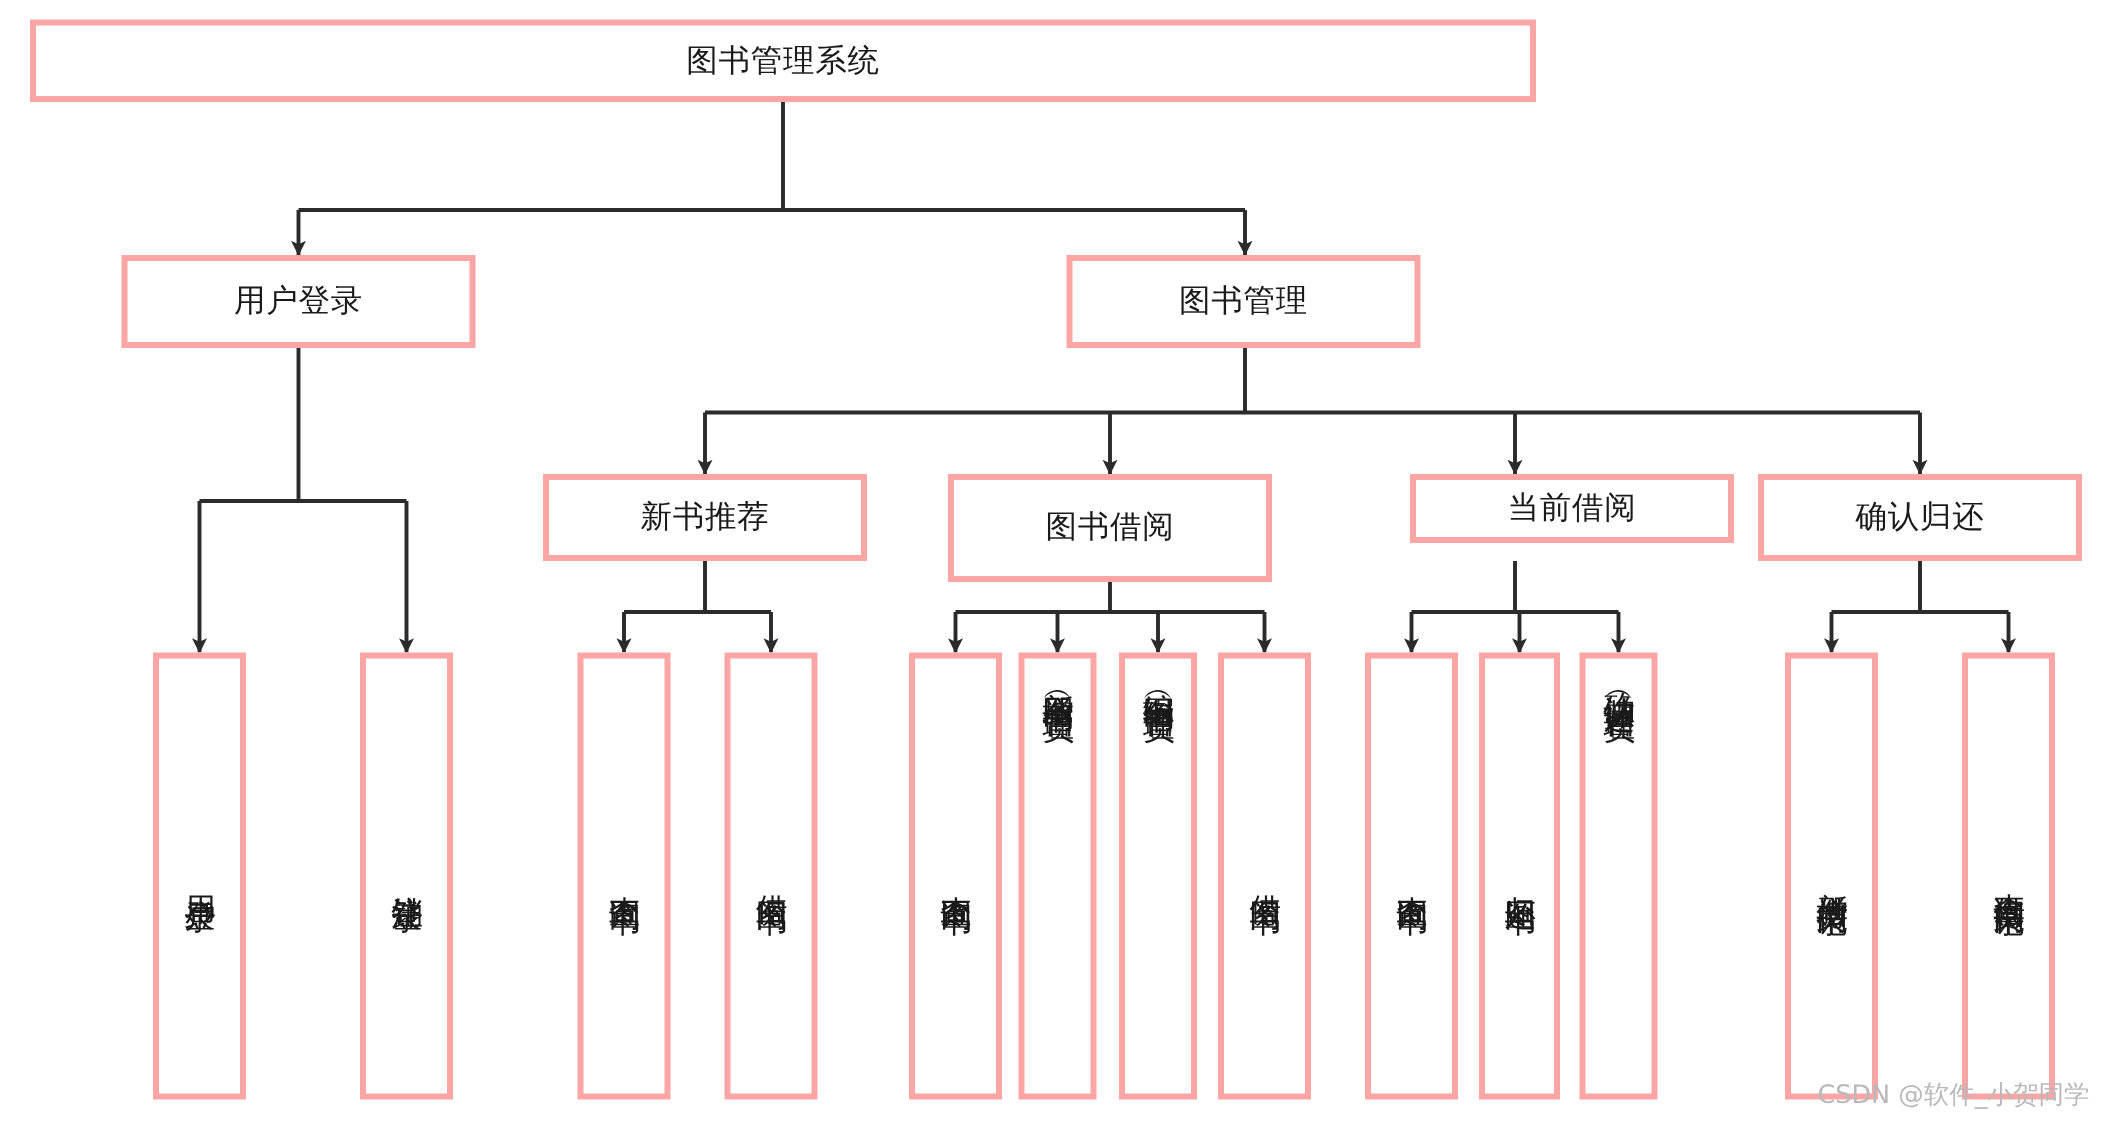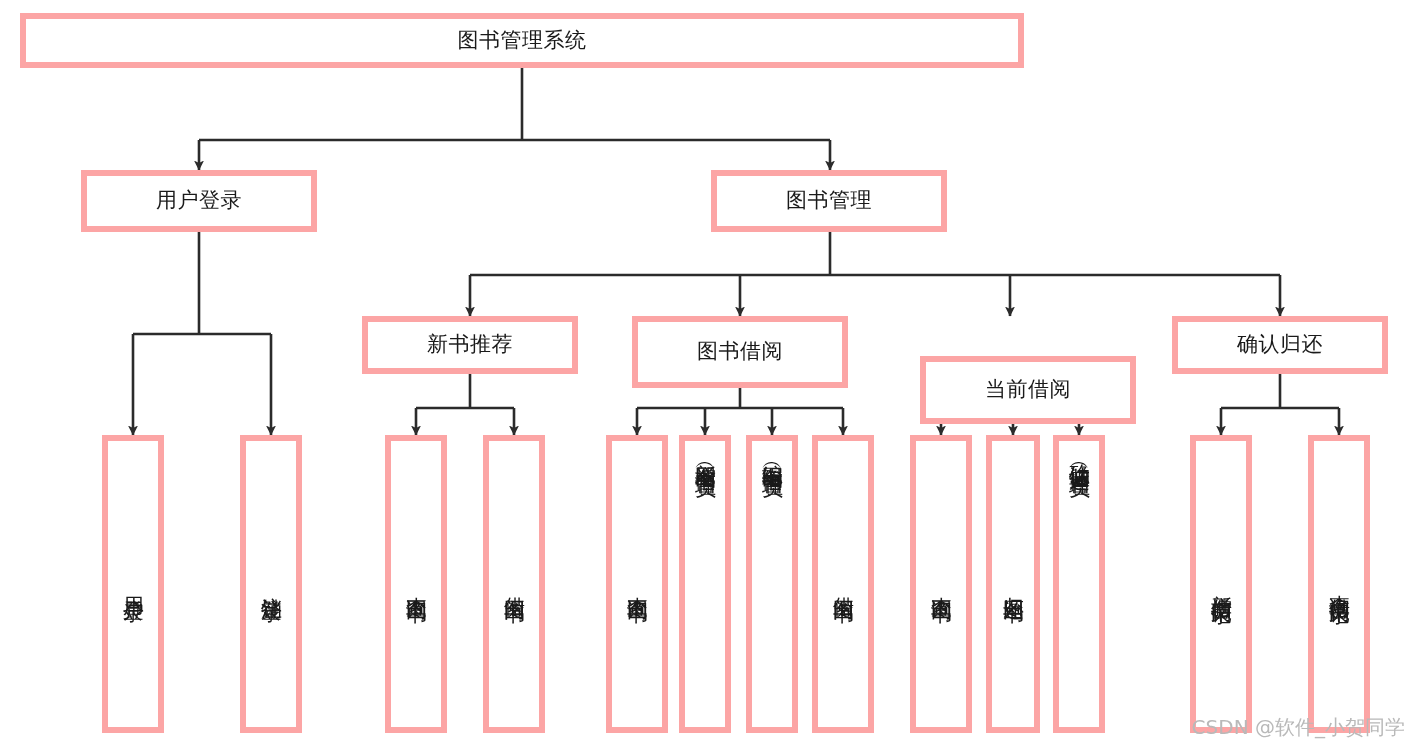--- a/index.html
+++ b/index.html
@@ -21,21 +21,21 @@
     position: absolute;
     left: 0;
     top: 0;
     width: 1405px;
     height: 747px;
   }
   .node {
     position: absolute;
     box-sizing: border-box;
     background: #ffffff;
-    border: 6px solid #fca5a5;
+    border: 4px solid #fca5a5;
     display: flex;
     align-items: center;
     justify-content: center;
     z-index: 2;
   }
   .node-label-h {
     font-size: 21px;
     color: #1a1a1a;
     line-height: 1.1;
     letter-spacing: 0.5px;
@@ -54,23 +54,23 @@
     writing-mode: vertical-rl;
     text-orientation: upright;
     font-size: 21px;
     color: #1a1a1a;
     letter-spacing: 2px;
     line-height: 1;
     white-space: nowrap;
   }
   .watermark {
     position: absolute;
-    right: 0;
+    right: 12px;
     bottom: 6px;
-    font-size: 20px;
+    font-size: 17px;
     color: #b9b9b9;
     z-index: 5;
     white-space: nowrap;
   }
 </style>
 </head>
 <body>
 
 <div id="canvas">
 
@@ -147,21 +147,21 @@
   <div class="node" style="left:711px; top:170px; width:236px; height:62px;">
     <span class="node-label-h">图书管理</span>
   </div>
 
   <div class="node" style="left:362px; top:316px; width:216px; height:58px;">
     <span class="node-label-h">新书推荐</span>
   </div>
   <div class="node" style="left:632px; top:316px; width:216px; height:72px;">
     <span class="node-label-h">图书借阅</span>
   </div>
-  <div class="node" style="left:920px; top:316px; width:216px; height:68px;margin-top:40px;">
+  <div class="node" style="left:940px; top:316px; width:216px; height:46px;">
     <span class="node-label-h">当前借阅</span>
   </div>
   <div class="node" style="left:1172px; top:316px; width:216px; height:58px;">
     <span class="node-label-h">确认归还</span>
   </div>
 
   <div class="node node-leaf center-v" style="left:102px; top:435px; width:62px; height:298px;">
     <span class="node-label-v">用户登录</span>
   </div>
   <div class="node node-leaf center-v" style="left:240px; top:435px; width:62px; height:298px;">

